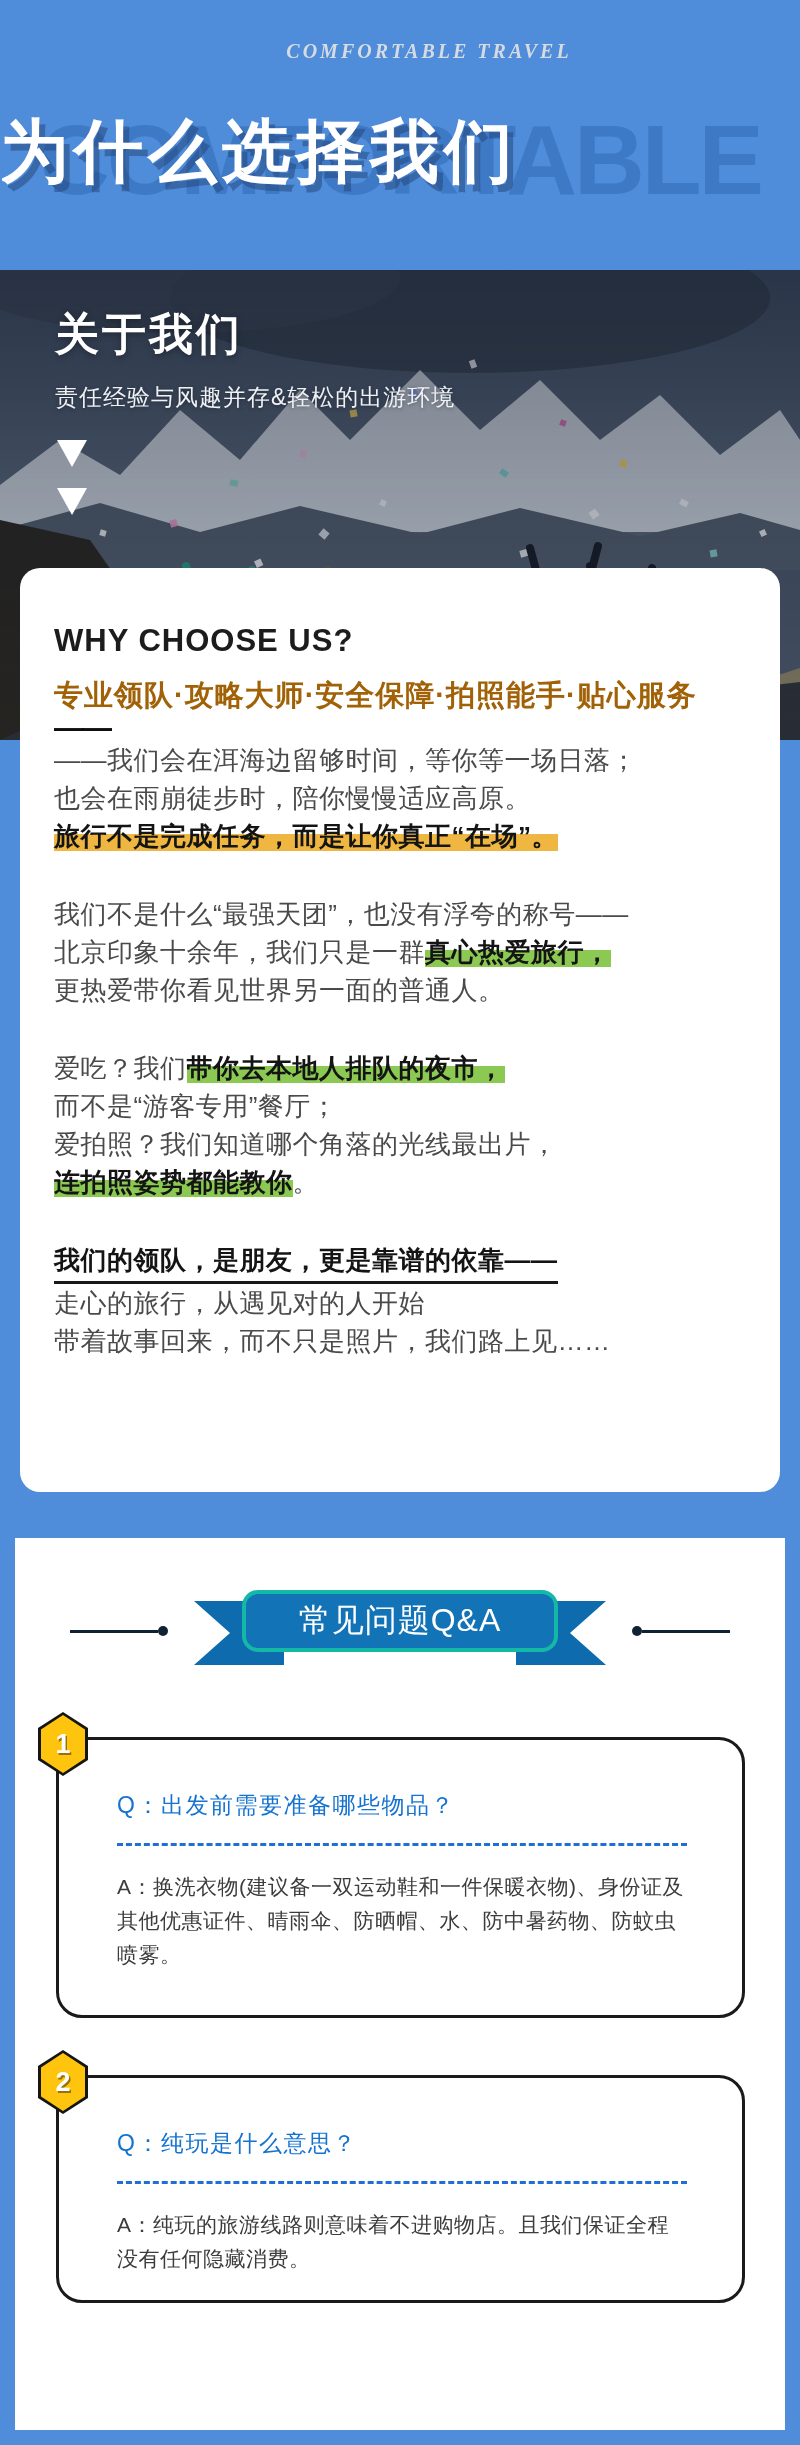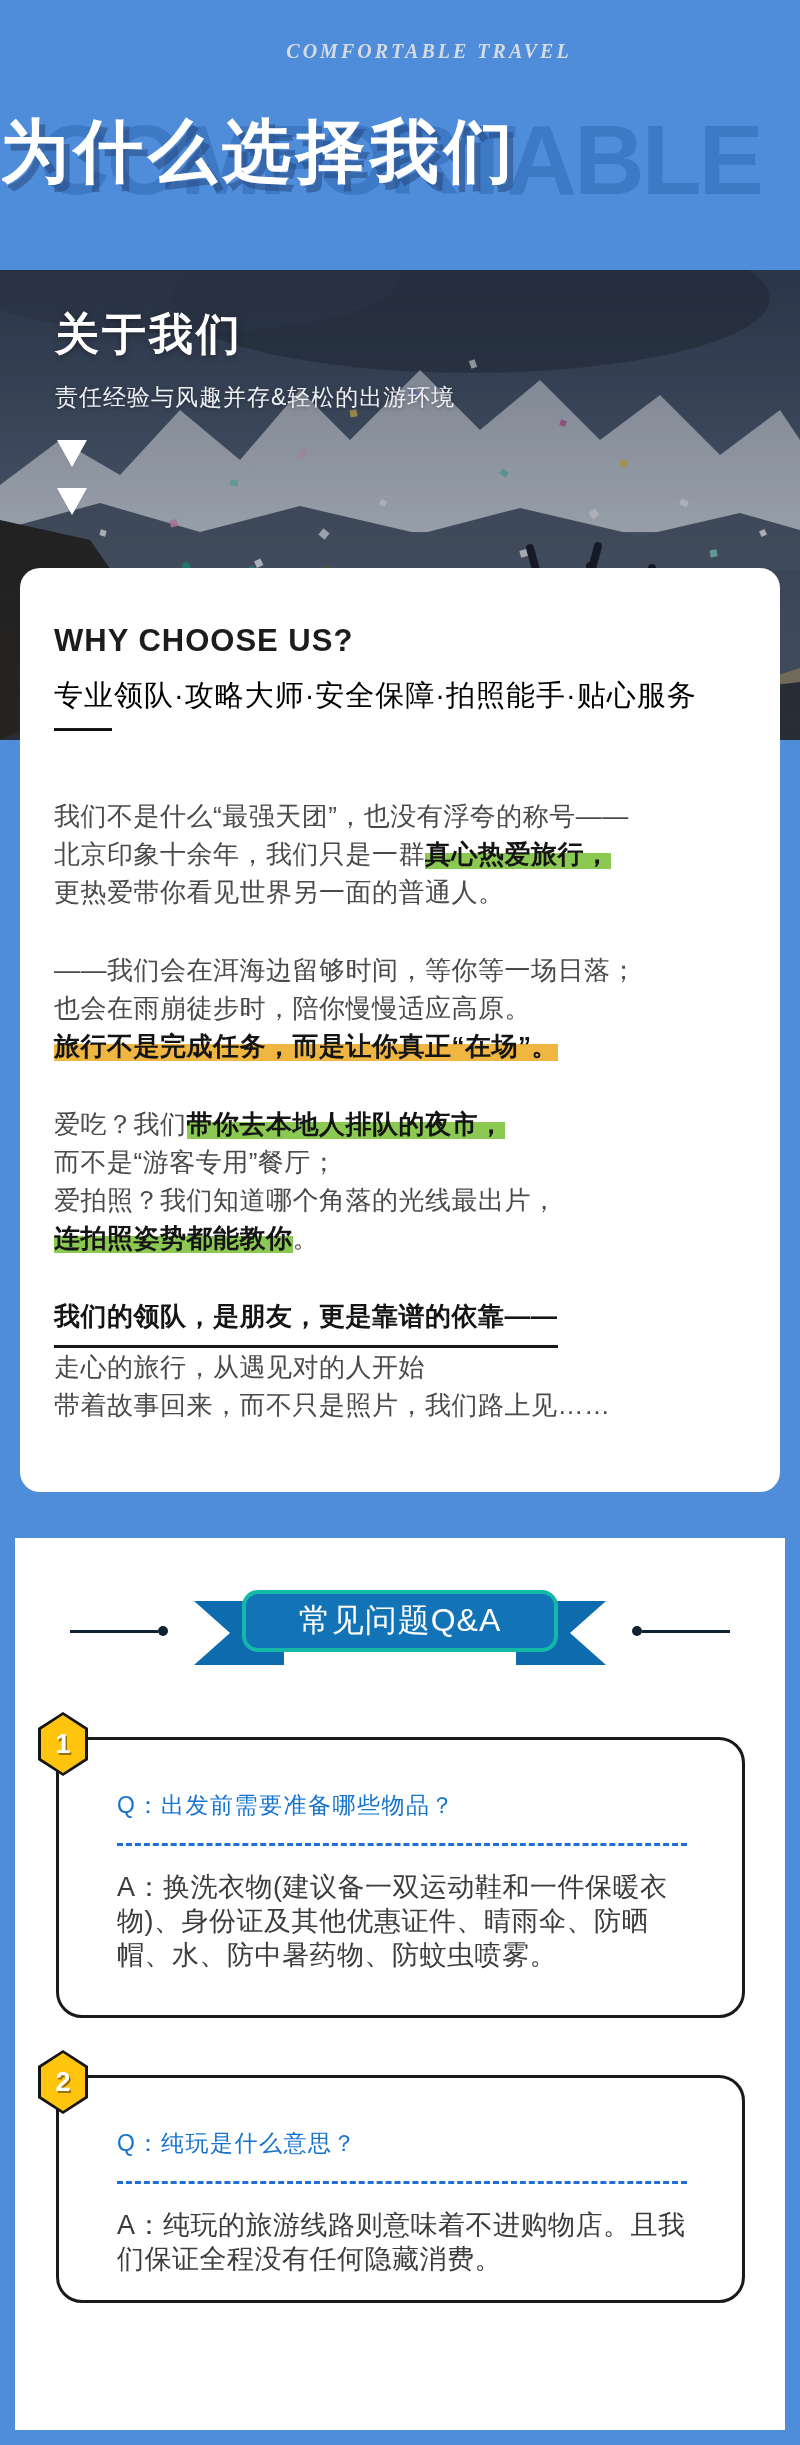--- a/index.html
+++ b/index.html
@@ -27,29 +27,29 @@
   .hero-sub{position:absolute;left:55px;top:112px;font-size:23px;color:#eef1f6;letter-spacing:1px;
     text-shadow:0 1px 4px rgba(0,0,0,0.4);}
   .tri{position:absolute;left:57px;width:0;height:0;
     border-left:15px solid transparent;border-right:15px solid transparent;border-top:27px solid #ffffff;}
   .tri.t1{top:170px;} .tri.t2{top:218px;}
 
   
   .card{position:relative;z-index:2;margin:-172px 20px 0;height:924px;box-sizing:border-box;
     background:#ffffff;border-radius:20px;padding:55px 34px 0;}
   .why{margin:0;font-size:31px;font-weight:600;color:#1c1c1c;letter-spacing:1px;}
-  .subhead{margin-top:16px;font-size:29px;font-weight:400;color:#000000;letter-spacing:1px;line-height:40px;}
+  .subhead{margin-top:16px;font-size:29px;font-weight:700;color:#a16207;letter-spacing:1px;line-height:40px;}
   .dash-rule{font-size:30px;font-weight:800;color:#0f0f0f;letter-spacing:-2px;line-height:26px;}
   .para{margin:0;font-size:26px;line-height:38px;color:#4a4a4a;letter-spacing:0.5px;}
   .para.first{margin-top:56px;}
   .para + .para{margin-top:40px;}
   .b{font-weight:bold;color:#141414;}
   .hl-g{background:linear-gradient(transparent 45%, #8bc953 45%);}
   .hl-y{background:linear-gradient(transparent 45%, #efb741 45%);}
-  .ul{display:inline-block;border-bottom:3px solid #191919;padding-bottom:14px;line-height:30px;}
+  .ul{display:inline-block;border-bottom:3px solid #191919;padding-bottom:6px;line-height:30px;}
 
   
   .faq-panel{position:relative;margin:46px 15px 0;height:892px;background:#ffffff;z-index:1;}
   .deco{position:absolute;top:88px;display:flex;align-items:center;}
   .deco .bar{width:88px;height:3px;background:#0e2233;}
   .deco .dot{width:10px;height:10px;border-radius:50%;background:#0e2233;}
   .deco.left{left:55px;} .deco.right{right:55px;}
 
   .ribbon{position:absolute;top:52px;left:50%;transform:translateX(-50%);width:412px;height:70px;}
   .tail{position:absolute;top:11px;width:90px;height:64px;background:#0e6cae;}
@@ -66,21 +66,21 @@
     clip-path:polygon(50% 0,100% 25%,100% 75%,50% 100%,0 75%,0 25%);
     display:flex;align-items:center;justify-content:center;
     color:#ffffff;font-size:27px;font-weight:bold;text-shadow:1.5px 1.5px 0 rgba(70,45,0,0.55);}
   .badge-1{top:174px;} .badge-2{top:512px;}
 
   .faq-box{position:absolute;left:41px;width:689px;box-sizing:border-box;background:#ffffff;
     border:3px solid #1a1a1a;border-radius:26px;padding:50px 55px 8px 58px;}
   .box-1{top:199px;height:281px;} .box-2{top:537px;height:228px;}
   .q{font-size:23px;color:#1573d0;font-weight:500;letter-spacing:1.5px;}
   .dashed{margin-top:22px;border:0;border-top:3px dashed #1f6fd6;}
-  .a{margin-top:24px;font-size:27px;line-height:34px;color:#3c3c3c;letter-spacing:0.5px;}
+  .a{margin-top:24px;font-size:21px;line-height:34px;color:#3c3c3c;letter-spacing:0.5px;}
 </style>
 </head>
 <body>
 
 <div class="page">
 
   <section class="header">
     <div class="kicker">COMFORTABLE TRAVEL</div>
     <div class="watermark">COMFORTABLE</div>
     <h1 class="main-title">为什么选择我们</h1>
@@ -227,30 +227,30 @@
     <div class="hero-sub">责任经验与风趣并存&amp;轻松的出游环境</div>
     <div class="tri t1"></div>
     <div class="tri t2"></div>
   </section>
 
   <section class="card">
     <h2 class="why">WHY CHOOSE US?</h2>
     <div class="subhead">专业领队·攻略大师·安全保障·拍照能手·贴心服务</div>
     <div class="dash-rule">——</div>
 
+    <p class="para">
+      <span>——我们会在洱海边留够时间，等你等一场日落；</span><br>
+      <span>也会在雨崩徒步时，陪你慢慢适应高原。</span><br>
+      <span class="b hl-y">旅行不是完成任务，而是让你真正“在场”。</span>
+    </p>
+
     <p class="para first">
       <span>我们不是什么“最强天团”，也没有浮夸的称号——</span><br>
       <span>北京印象十余年，我们只是一群</span><span class="b hl-g">真心热爱旅行，</span><br>
       <span>更热爱带你看见世界另一面的普通人。</span>
-    </p>
-
-    <p class="para">
-      <span>——我们会在洱海边留够时间，等你等一场日落；</span><br>
-      <span>也会在雨崩徒步时，陪你慢慢适应高原。</span><br>
-      <span class="b hl-y">旅行不是完成任务，而是让你真正“在场”。</span>
     </p>
 
     <p class="para">
       <span>爱吃？我们</span><span class="b hl-g">带你去本地人排队的夜市，</span><br>
       <span>而不是“游客专用”餐厅；</span><br>
       <span>爱拍照？我们知道哪个角落的光线最出片，</span><br>
       <span class="b hl-g">连拍照姿势都能教你</span><span>。</span>
     </p>
 
     <p class="para">

